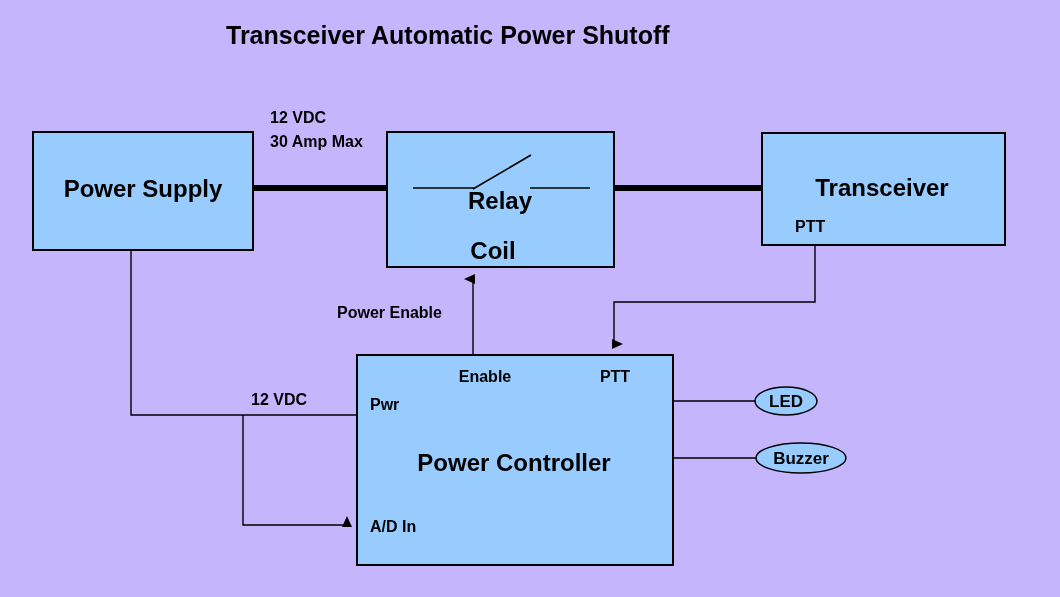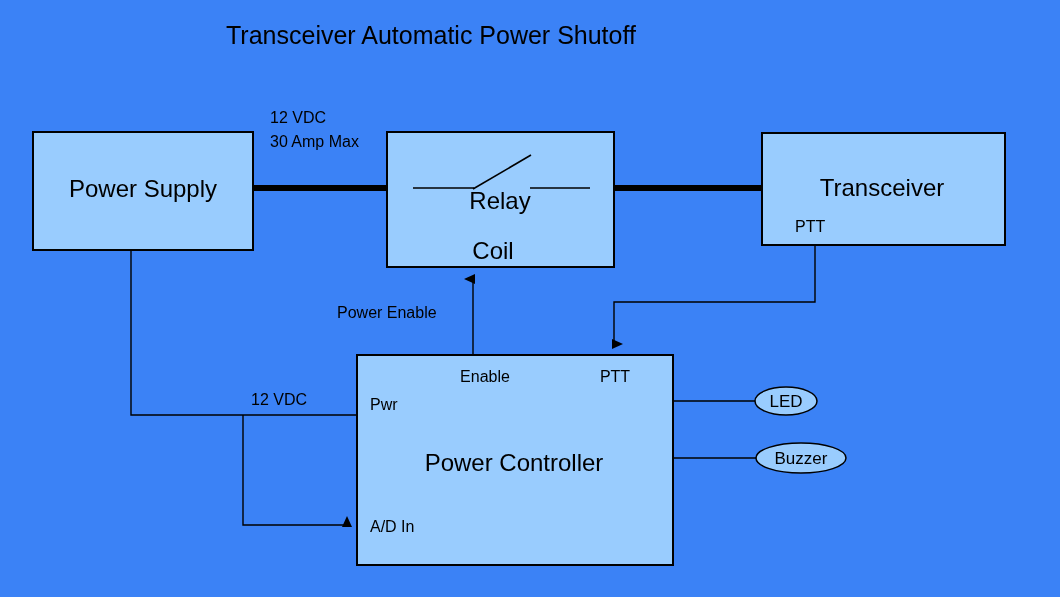--- a/index.html
+++ b/index.html
@@ -10,21 +10,22 @@
   body {
     width: 1060px;
     height: 597px;
     overflow: hidden;
     font-family: "Liberation Sans", sans-serif;
   }
   #diagram-root {
     position: relative;
     width: 1060px;
     height: 597px;
-    background: #3b82f6;
+    background: #c4b5fd;
+    font-weight: bold;
   }
   svg#diagram-svg {
     display: block;
     width: 1060px;
     height: 597px;
   }
   .node-rect {
     fill: #99ccfe;
     stroke: #000000;
     stroke-width: 2;

